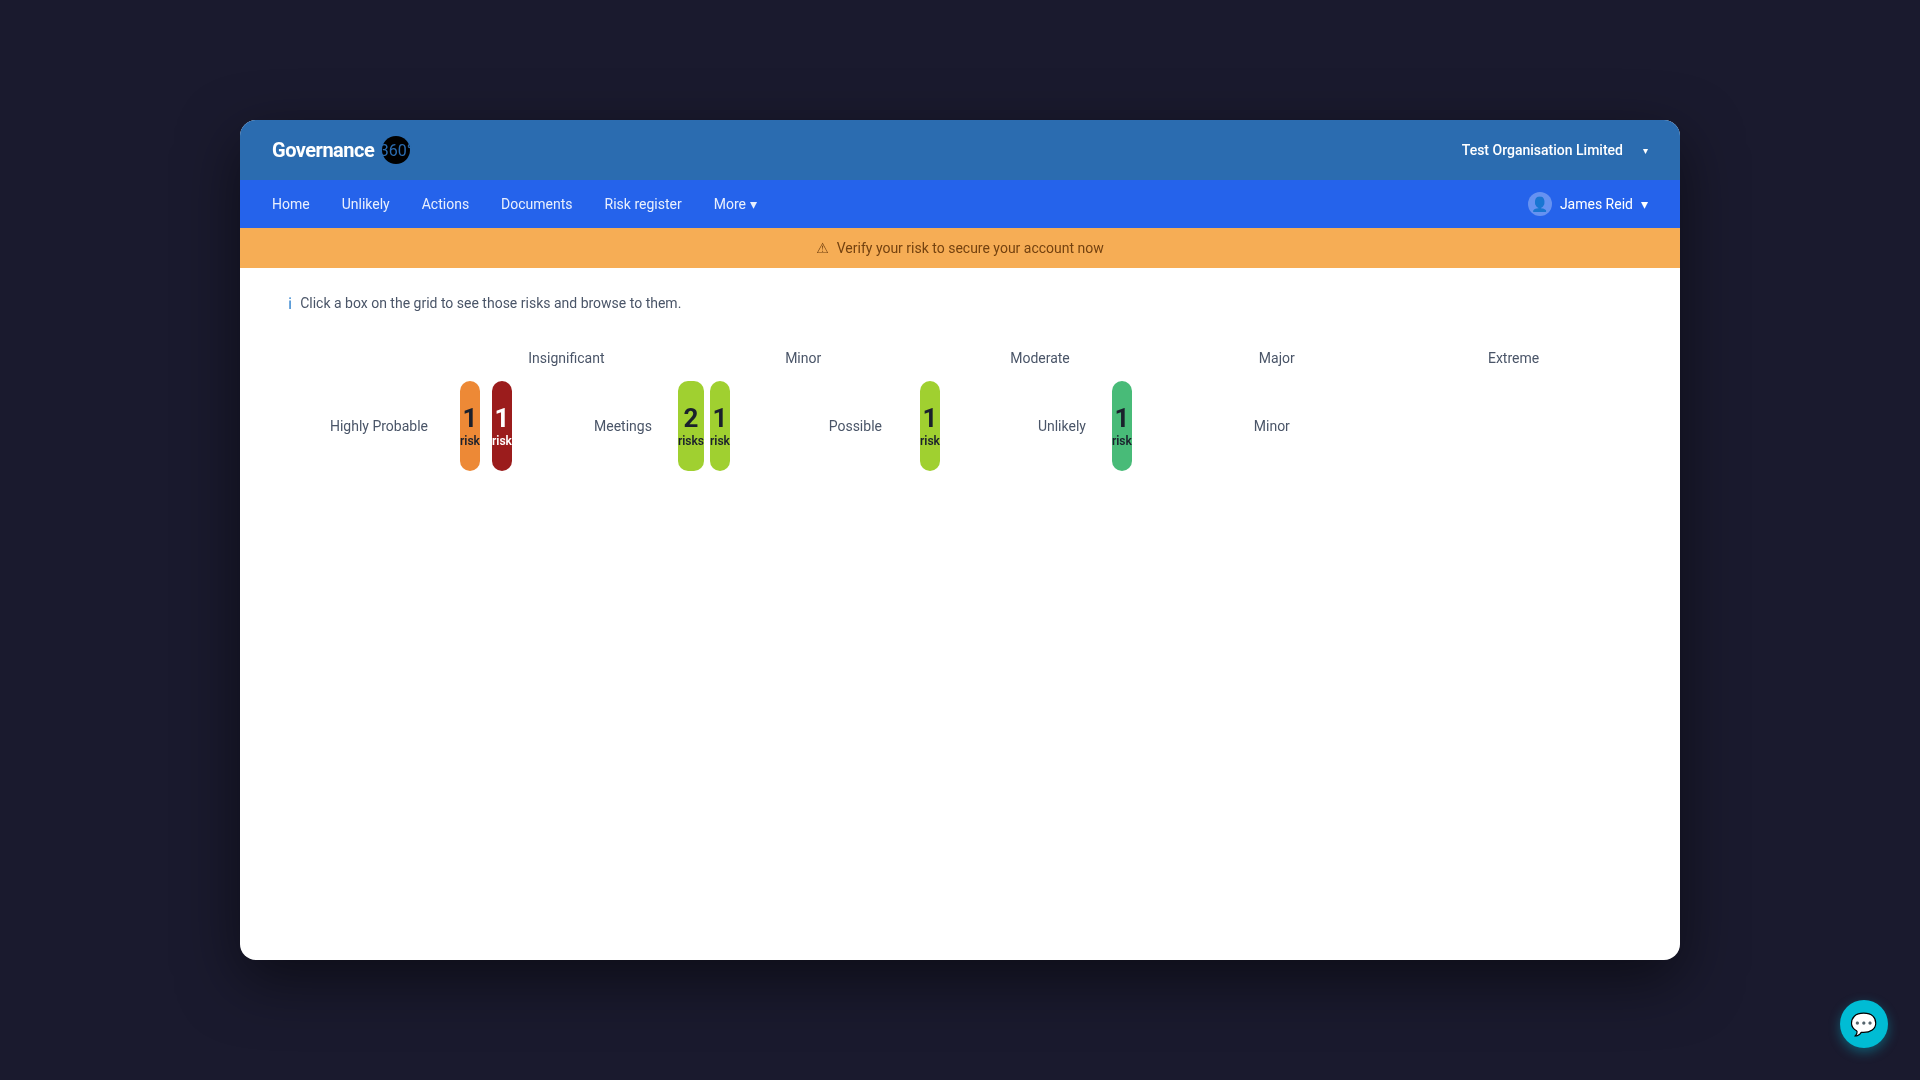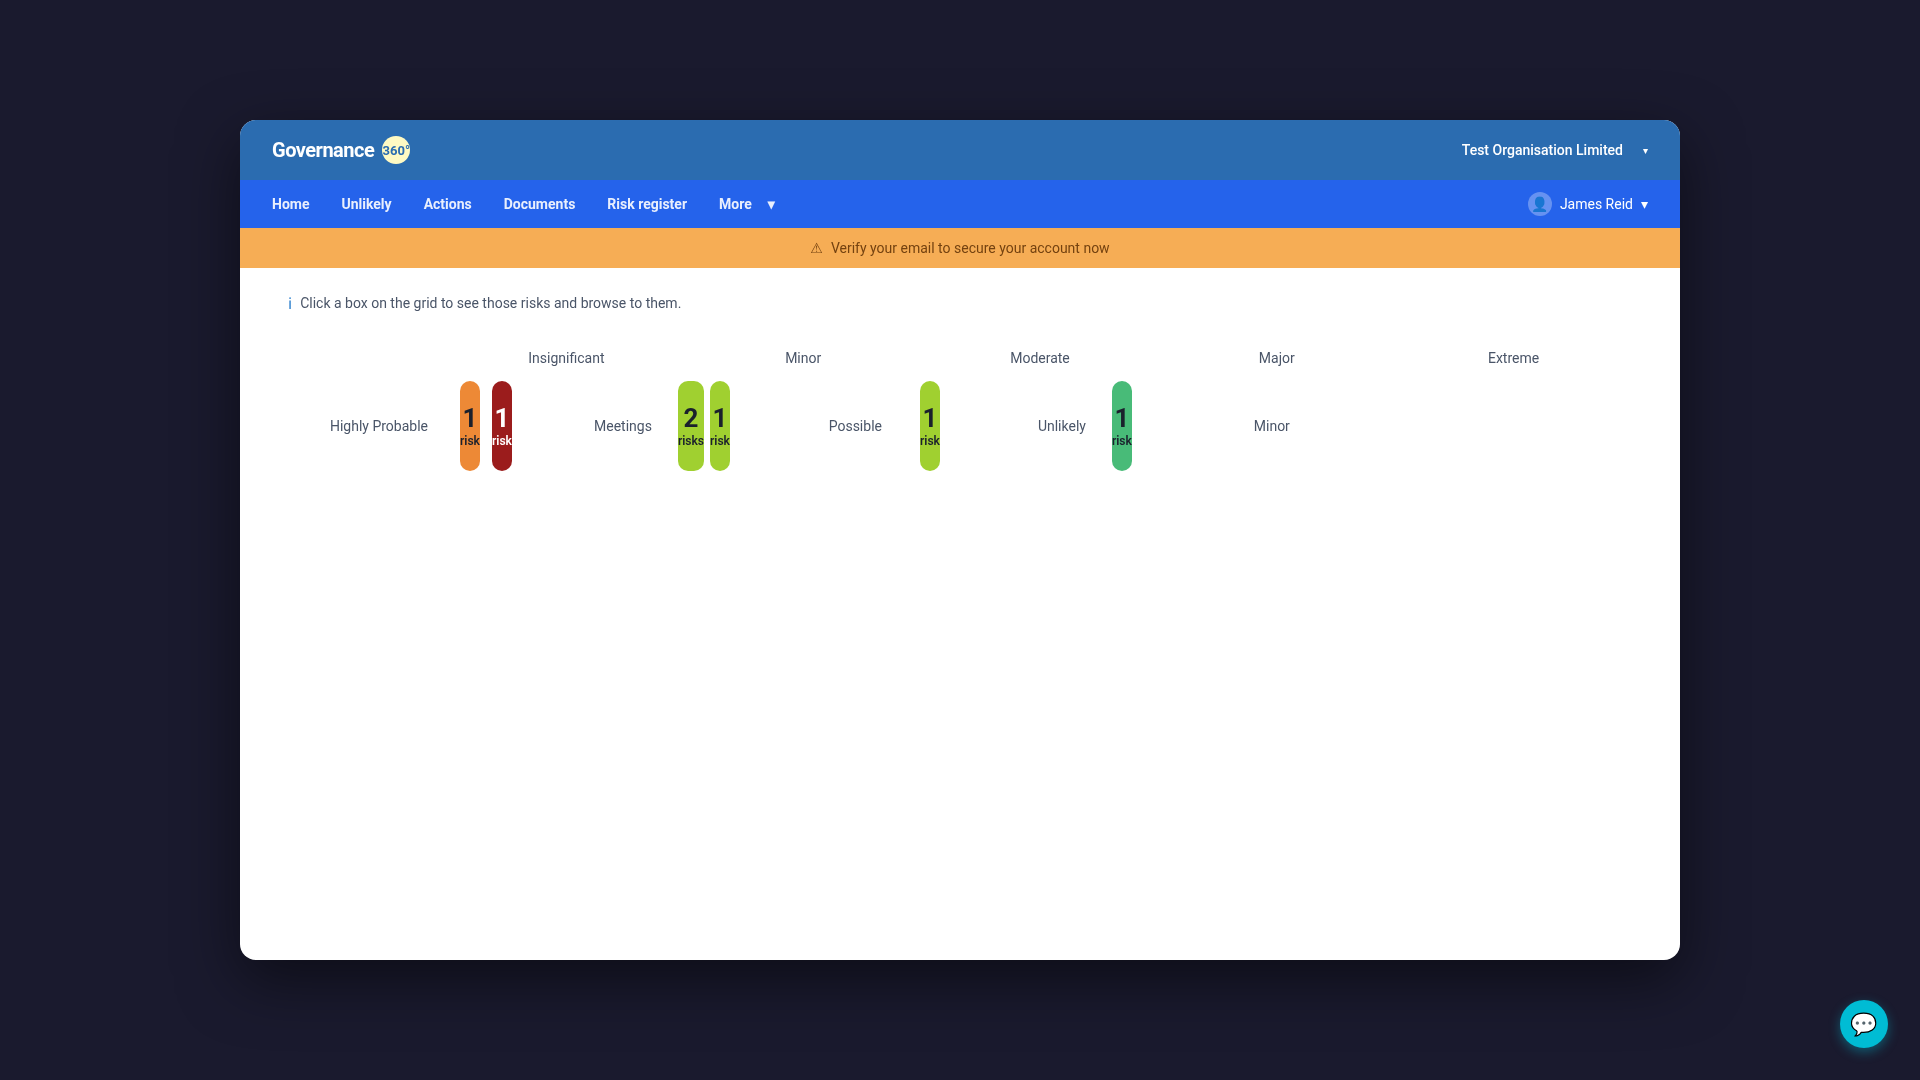--- a/index.html
+++ b/index.html
@@ -34,30 +34,30 @@
       align-items: center;
       gap: 8px;
     }
     .logo-text {
       color: #ffffff;
       font-size: 20px;
       font-weight: 700;
       letter-spacing: -0.5px;
     }
     .logo-badge {
-      background: #fef9c3;
+      background: #000000;
       color: #2b6cb0;
       border-radius: 50%;
       width: 28px;
       height: 28px;
       display: flex;
       align-items: center;
       justify-content: center;
-      font-size: 13px;
-      font-weight: 700;
+      font-size: 16px;
+      font-weight: 400;
     }
     .header-right {
       display: flex;
       align-items: center;
       gap: 20px;
       color: #ffffff;
       font-size: 14px;
     }
     .header-right .org-name {
       font-weight: 500;
@@ -75,29 +75,29 @@
       justify-content: space-between;
     }
     .nav-left {
       display: flex;
       align-items: center;
       gap: 32px;
     }
     .nav-item {
       color: #ffffff;
       font-size: 14px;
-      font-weight: 700;
+      font-weight: 400;
       cursor: pointer;
       padding: 4px 0;
       text-decoration: none;
       opacity: 0.9;
     }
     .nav-more {
       display: flex;
-      gap: 16px;
+      gap: 4px;
     }
     .nav-user {
       display: flex;
       align-items: center;
       gap: 8px;
       color: #ffffff;
       font-size: 14px;
       cursor: pointer;
     }
     .user-icon {
@@ -262,21 +262,21 @@
     </div>
     <div class="nav-user">
       <div class="user-icon">👤</div>
       <span>James Reid</span>
       <span>▾</span>
     </div>
   </div>
 
   <div class="banner">
     <span>⚠</span>
-    <span>Verify your email to secure your account now</span>
+    <span>Verify your risk to secure your account now</span>
   </div>
 
   <div class="main">
     <div class="info-bar">
       <span class="info-icon">ℹ</span>
       <span>Click a box on the grid to see those risks and browse to them.</span>
     </div>
 
     <div class="risk-grid-container">
 

